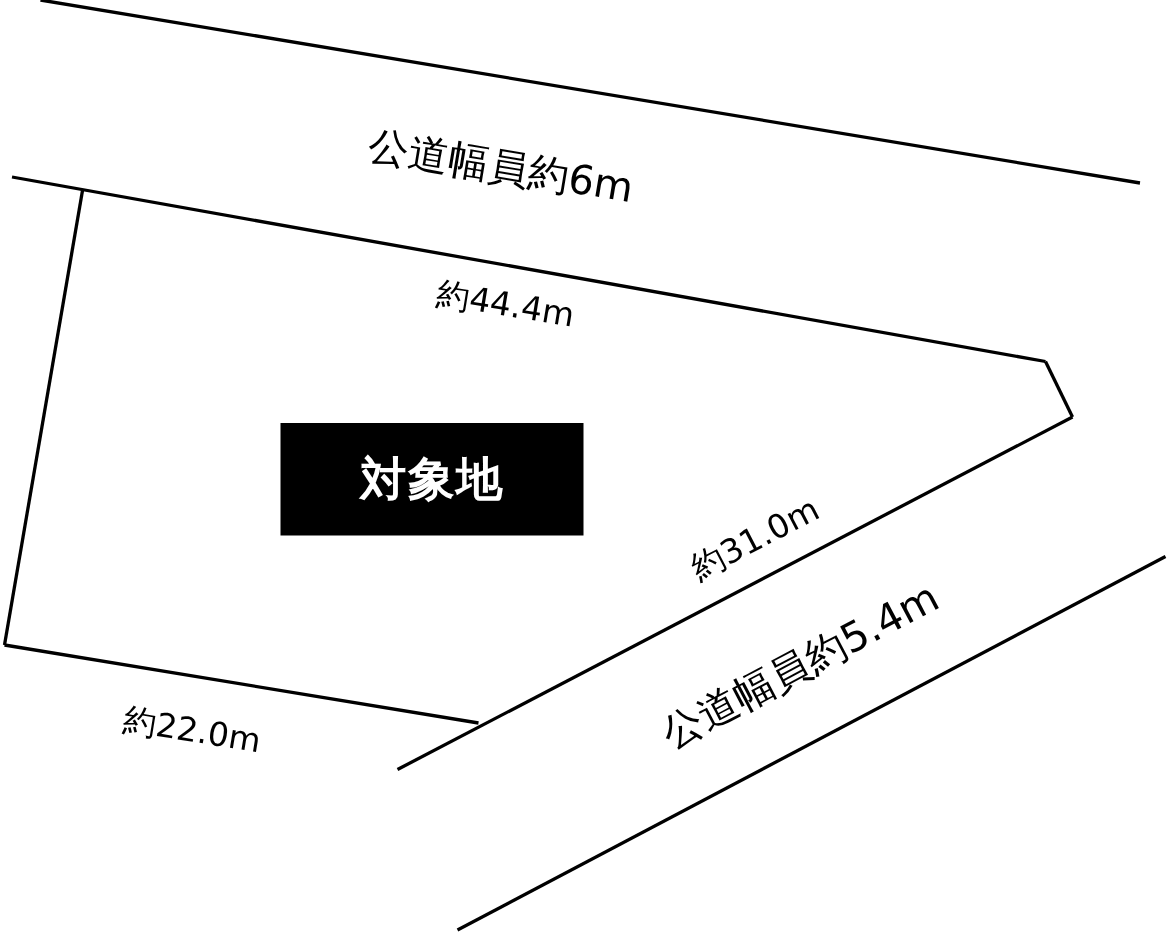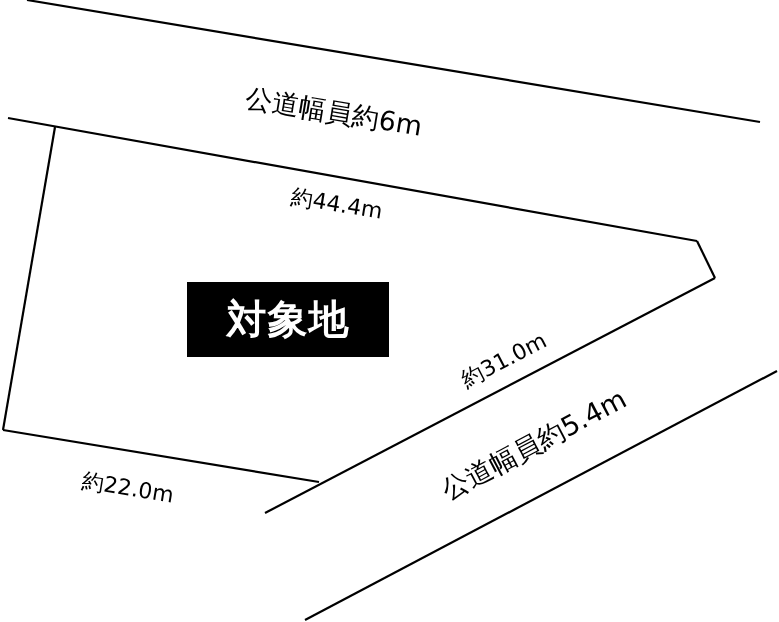--- a/index.html
+++ b/index.html
@@ -19,21 +19,21 @@
     .road-bottom { left: 437px; top: 480px; font-size: 27px; transform: rotate(-27.8deg); }
     .edge-bottom { left: 84px; top: 470px; font-size: 22px; transform: rotate(9.3deg); }
     .subject {
       position: absolute;
       left: 187px; top: 282px; width: 202px; height: 75px;
       background: #000000;
       color: #ffffff;
       display: flex; align-items: center; justify-content: center;
       font-family: "DejaVu Sans", sans-serif;
       font-weight: bold;
-      font-size: 40px;
+      font-size: 31px;
       letter-spacing: 1px;
     }
   </style>
 </head>
 <body>
 
 <svg id="canvas" viewBox="0 0 779 622" xmlns="http://www.w3.org/2000/svg">
 
   <line x1="27" y1="0" x2="760" y2="122" stroke="#000" stroke-width="2.2"></line>
 

